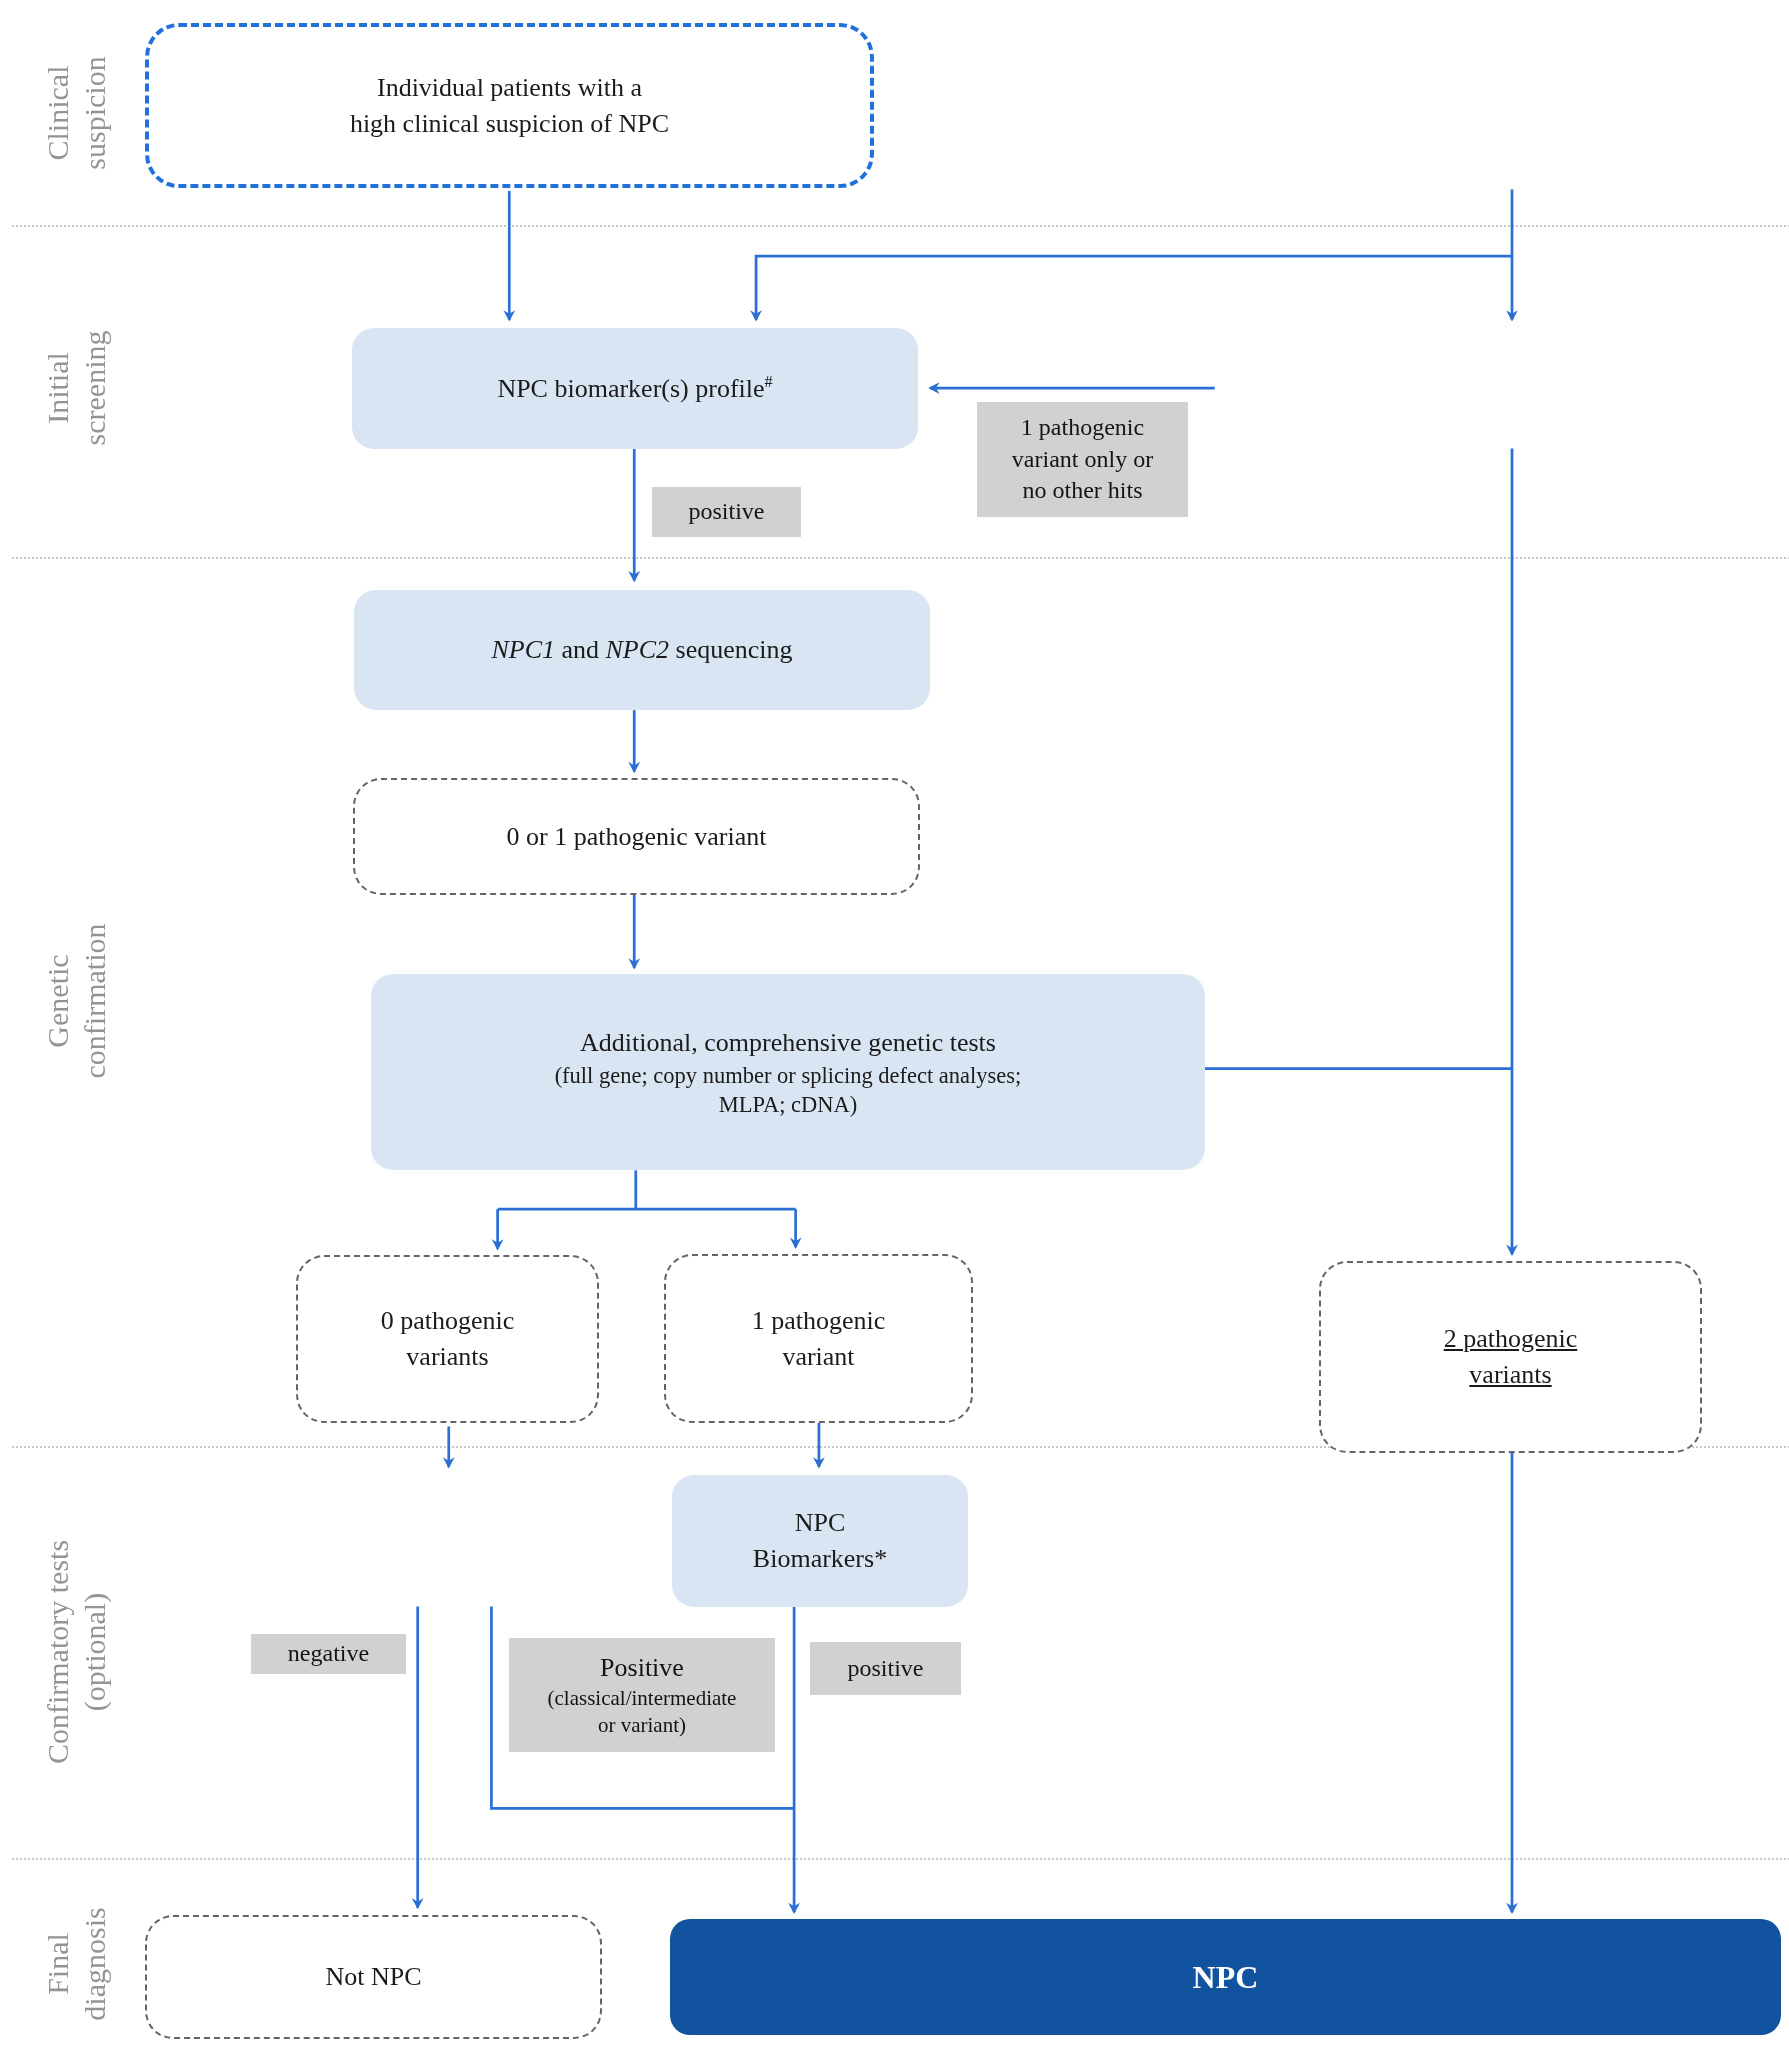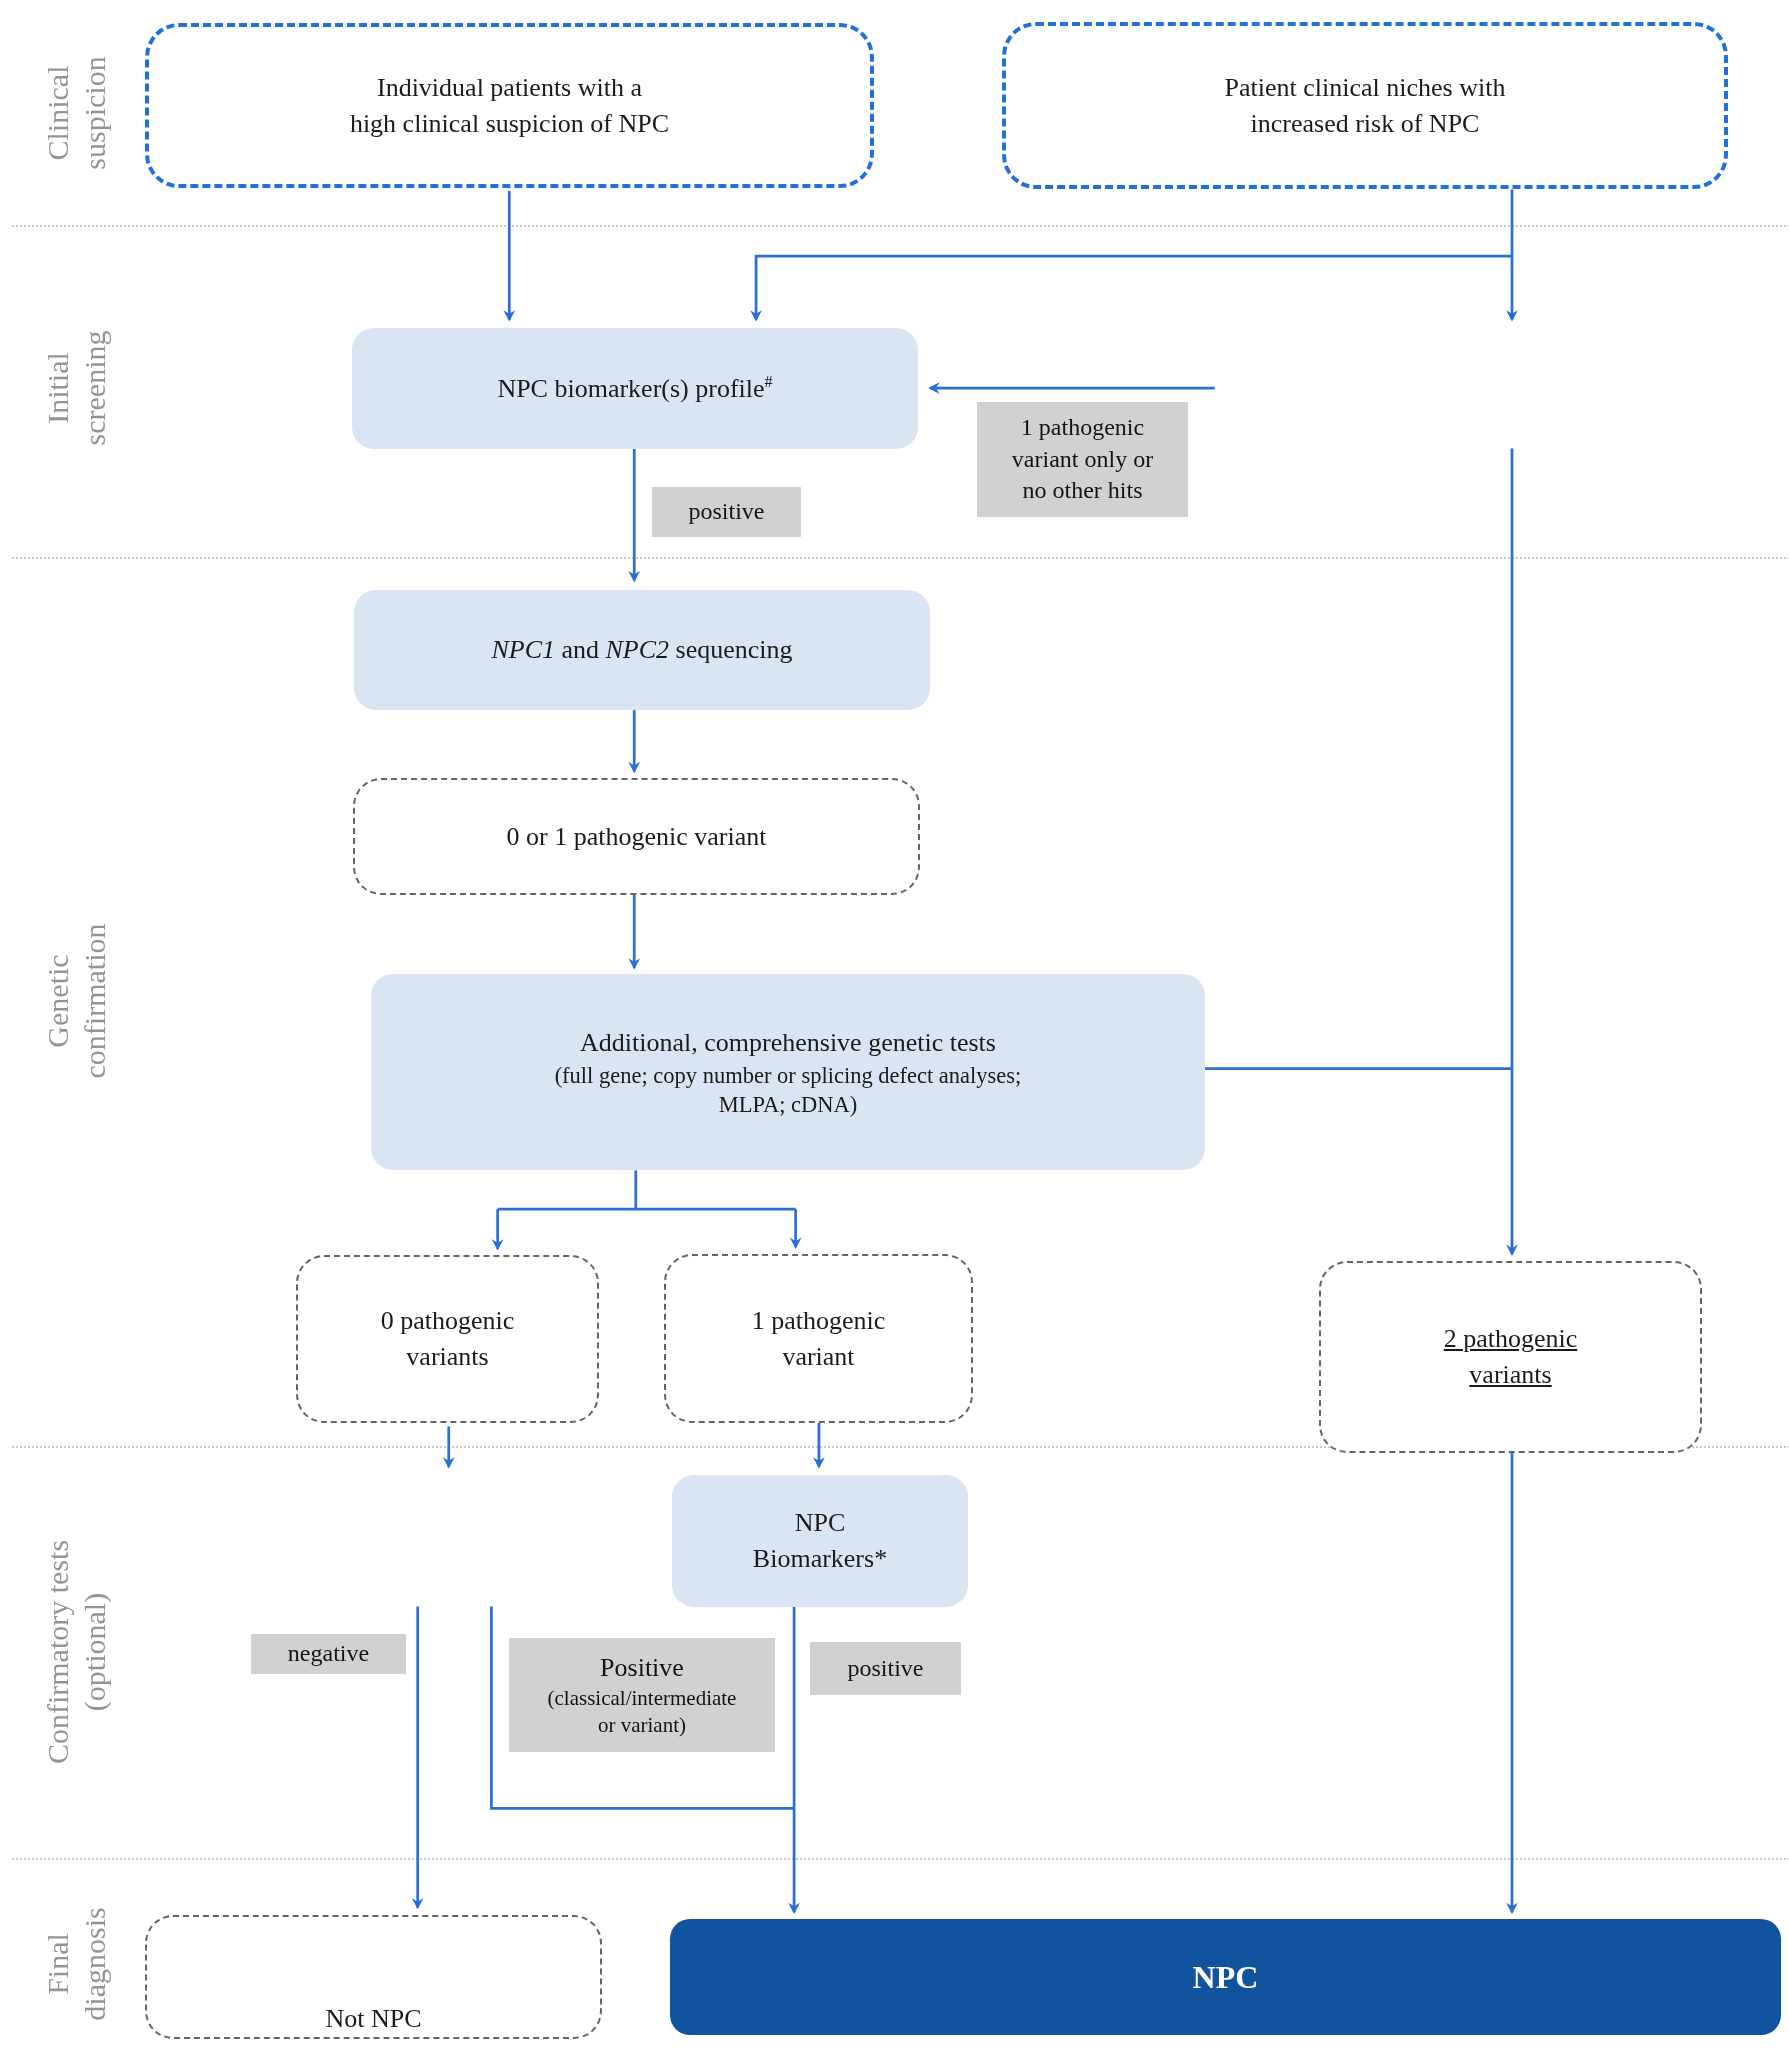--- a/index.html
+++ b/index.html
@@ -130,24 +130,20 @@
       <path d="M538 2070 L538 2458" marker-end="url(#ah)"></path>
       <path d="M633 2070 L633 2330 L1023 2330"></path>
       <path d="M1023 2070 L1023 2464" marker-end="url(#ah)"></path>
     </g>
   </svg>
 
   <div class="node dash-blue" style="left:145px;top:23px;width:729px;height:165px;">
     <span>Individual patients with a</span>
     <span>high clinical suspicion of NPC</span>
   </div>
-  <div class="node dash-blue" style="left:1002px;top:22px;width:726px;height:167px;">
-    <span>Patient clinical niches with</span>
-    <span>increased risk of NPC</span>
-  </div>
 
   <div class="node fill-blue" style="left:352px;top:328px;width:566px;height:121px;">
     <span><span>NPC biomarker(s) profile</span><sup>#</sup></span>
   </div>
   <div class="glabel" style="left:977px;top:402px;width:211px;height:115px;">
     <span>1 pathogenic</span>
     <span>variant only or</span>
     <span>no other hits</span>
   </div>
   <div class="glabel" style="left:652px;top:487px;width:149px;height:50px;">
@@ -187,21 +183,21 @@
   </div>
   <div class="glabel" style="left:509px;top:1638px;width:266px;height:114px;">
     <span class="big">Positive</span>
     <span class="small">(classical/intermediate</span>
     <span class="small">or variant)</span>
   </div>
   <div class="glabel" style="left:810px;top:1642px;width:151px;height:53px;">
     <span>positive</span>
   </div>
 
-  <div class="node dash-gray" style="left:145px;top:1915px;width:457px;height:124px;justify-content:flex-end;">
+  <div class="node dash-gray" style="left:145px;top:1915px;width:457px;height:124px;">
     <span>Not NPC</span>
   </div>
   <div class="node dark-blue" style="left:670px;top:1919px;width:1111px;height:116px;">
     <span>NPC</span>
   </div>
 
 </div>
 
 
 </body></html>

